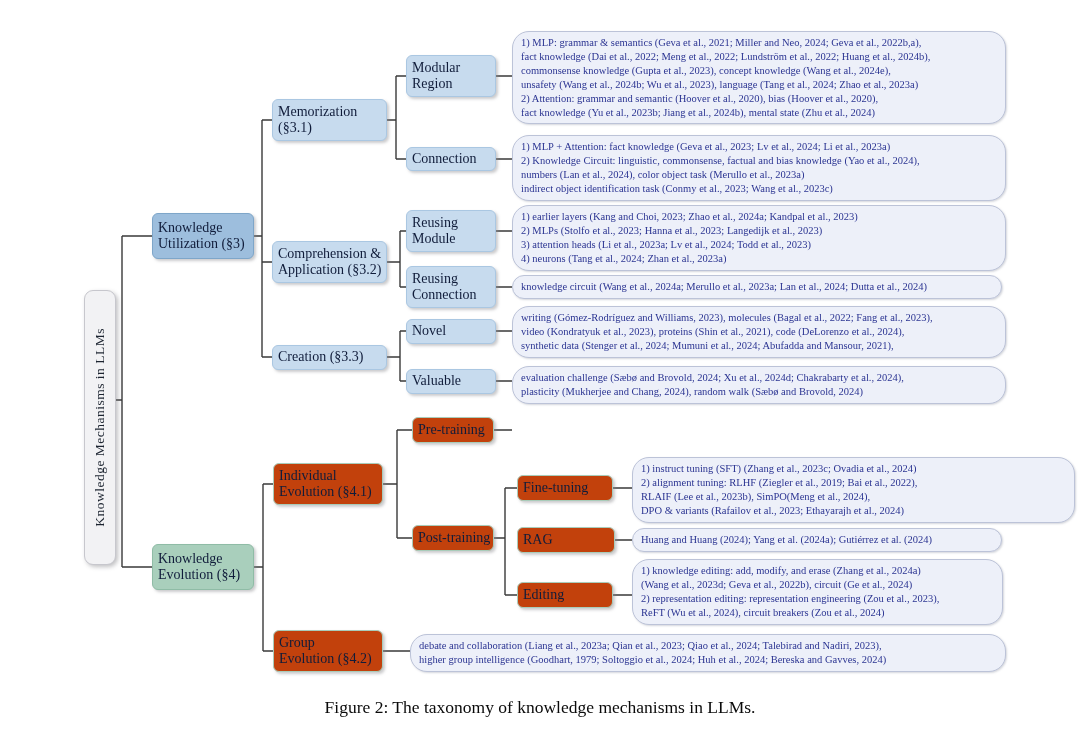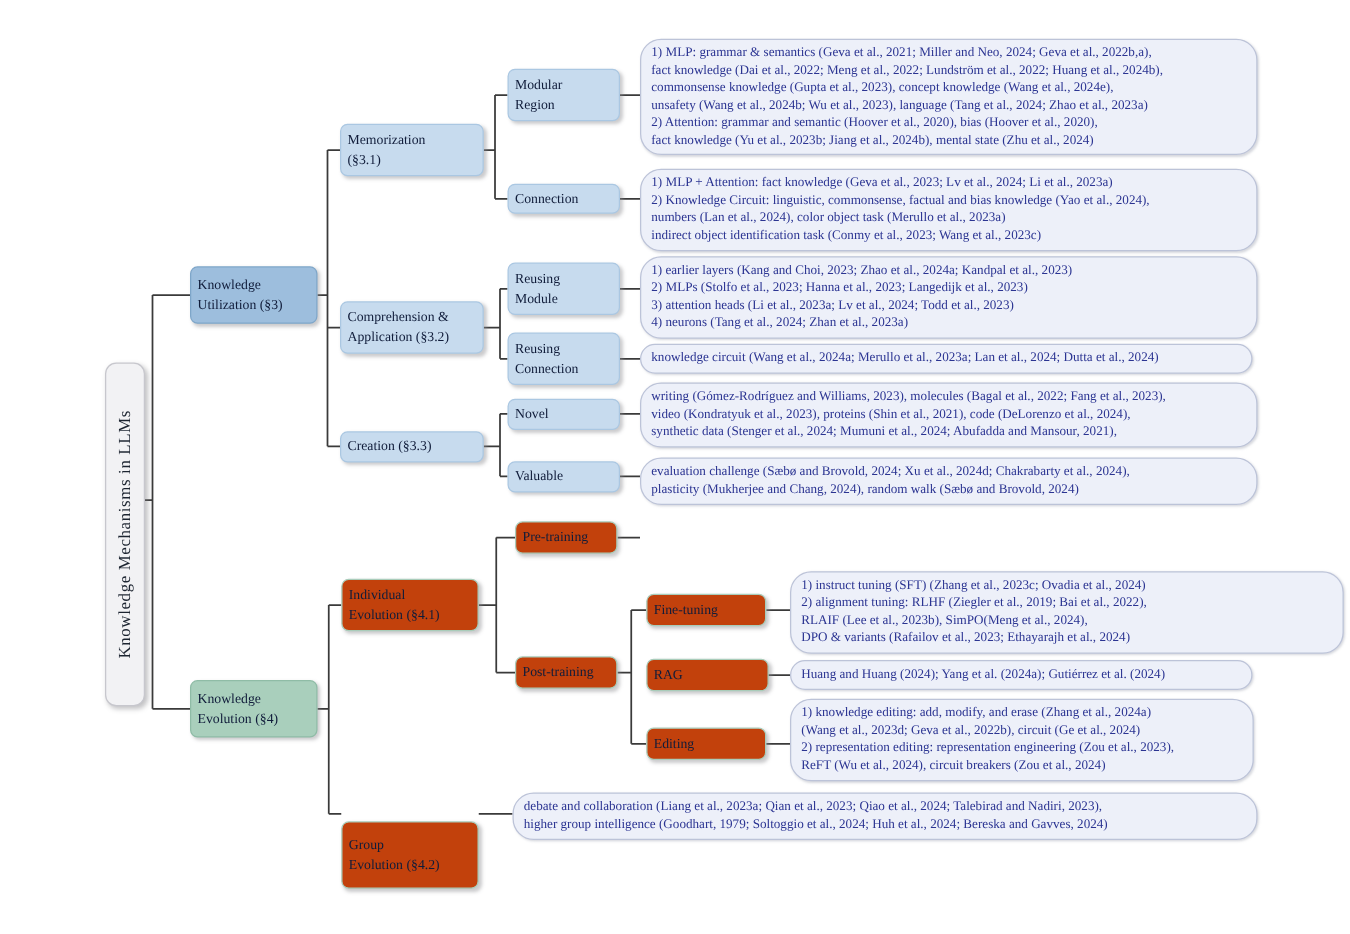--- a/index.html
+++ b/index.html
@@ -5,21 +5,21 @@
   html,body{margin:0;padding:0;background:#ffffff;}
   #canvas{
     position:relative;width:1080px;height:747px;background:#ffffff;
     font-family:"Liberation Serif", serif;overflow:hidden;
   }
   #connectors{position:absolute;left:0;top:0;width:1080px;height:747px;}
   .node{
     position:absolute;box-sizing:border-box;border-radius:6px;
     display:flex;align-items:center;
     padding:1px 2px 1px 5px;
-    font-size:11px;line-height:16.5px;color:#101c3a;
+    font-size:14px;line-height:16.5px;color:#101c3a;
     white-space:pre-line;
     box-shadow:2px 2px 3px rgba(140,140,145,0.45);
   }
   .root-node{
     position:absolute;box-sizing:border-box;border-radius:9px;
     background:#f2f2f4;border:1px solid #c7c7cd;
     box-shadow:2px 2px 4px rgba(120,120,125,0.45);
     display:flex;align-items:center;justify-content:center;
     font-size:13.5px;color:#1c2430;
   }
@@ -84,21 +84,21 @@
   <div class="node blue-light" style="left:406px;top:147px;width:90px;height:24px">Connection</div>
   <div class="node blue-light" style="left:406px;top:210px;width:90px;height:42px">Reusing
 Module</div>
   <div class="node blue-light" style="left:406px;top:266px;width:90px;height:42px">Reusing
 Connection</div>
   <div class="node blue-light" style="left:406px;top:319px;width:90px;height:25px">Novel</div>
   <div class="node blue-light" style="left:406px;top:369px;width:90px;height:25px">Valuable</div>
 
   <div class="node green-light" style="left:273px;top:463px;width:110px;height:42px">Individual
 Evolution (§4.1)</div>
-  <div class="node green-light" style="left:273px;top:657px;width:110px;height:54px">Group
+  <div class="node green-light" style="left:273px;top:630px;width:110px;height:42px">Group
 Evolution (§4.2)</div>
 
   <div class="node green-light" style="left:412px;top:417px;width:82px;height:26px">Pre-training</div>
   <div class="node green-light" style="left:412px;top:525px;width:82px;height:26px">Post-training</div>
 
   <div class="node green-light" style="left:517px;top:475px;width:96px;height:26px">Fine-tuning</div>
   <div class="node green-light" style="left:517px;top:527px;width:98px;height:26px">RAG</div>
   <div class="node green-light" style="left:517px;top:582px;width:96px;height:26px">Editing</div>
 
   <div class="cite" style="left:512px;top:31px;width:494px">1) MLP: grammar &amp; semantics (Geva et al., 2021; Miller and Neo, 2024; Geva et al., 2022b,a),
@@ -126,14 +126,15 @@
 RLAIF (Lee et al., 2023b), SimPO(Meng et al., 2024),
 DPO &amp; variants (Rafailov et al., 2023; Ethayarajh et al., 2024)</div>
   <div class="cite" style="left:632px;top:528px;width:370px">Huang and Huang (2024); Yang et al. (2024a); Gutiérrez et al. (2024)</div>
   <div class="cite" style="left:632px;top:559px;width:371px">1) knowledge editing: add, modify, and erase (Zhang et al., 2024a)
 (Wang et al., 2023d; Geva et al., 2022b), circuit (Ge et al., 2024)
 2) representation editing: representation engineering (Zou et al., 2023),
 ReFT (Wu et al., 2024), circuit breakers (Zou et al., 2024)</div>
   <div class="cite" style="left:410px;top:634px;width:596px">debate and collaboration (Liang et al., 2023a; Qian et al., 2023; Qiao et al., 2024; Talebirad and Nadiri, 2023),
 higher group intelligence (Goodhart, 1979; Soltoggio et al., 2024; Huh et al., 2024; Bereska and Gavves, 2024)</div>
 
+  <div id="caption">Figure 2: The taxonomy of knowledge mechanisms in LLMs.</div>
 
 </div>
 
 </body></html>

